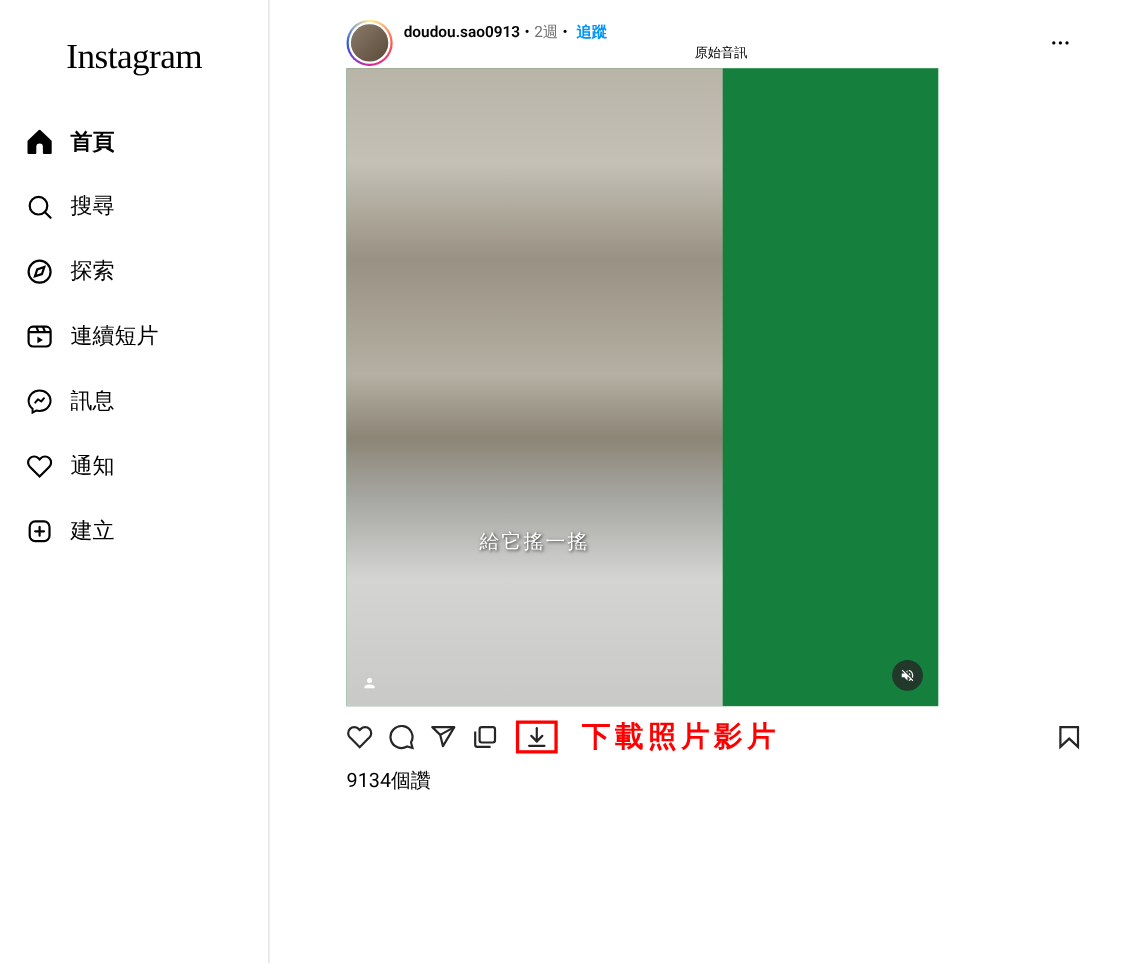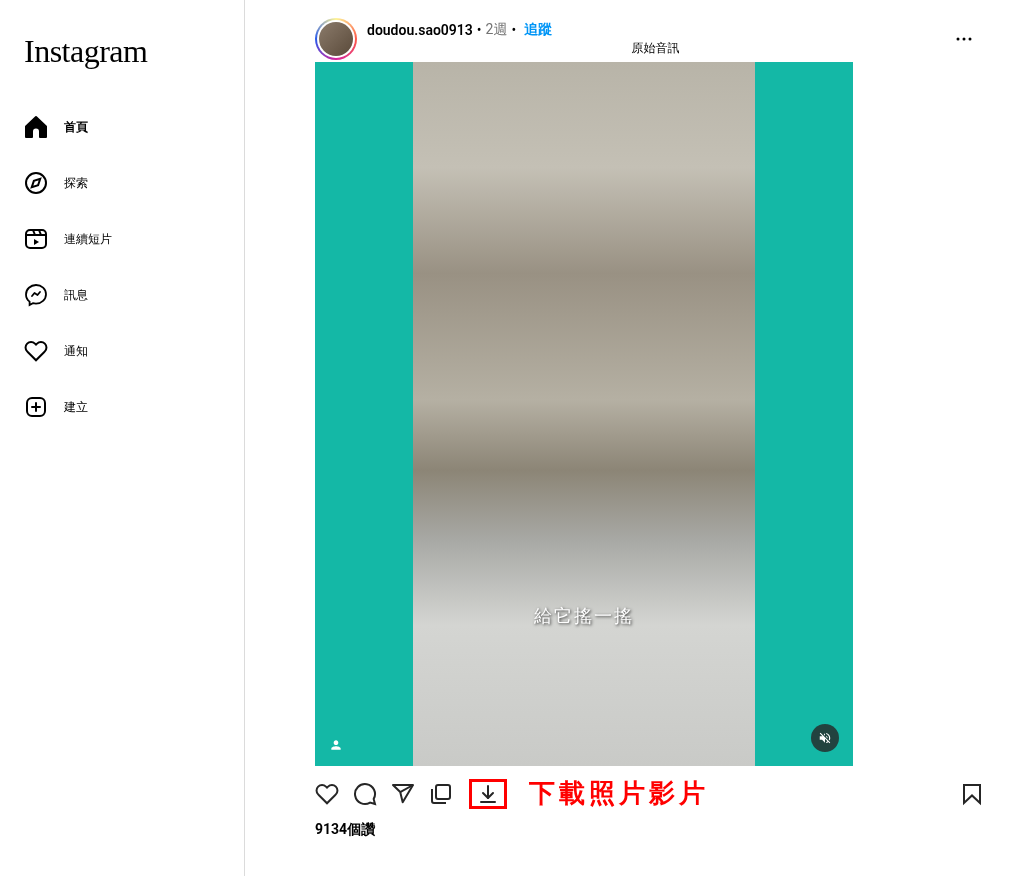--- a/index.html
+++ b/index.html
@@ -1,26 +1,26 @@
 <!DOCTYPE html>
 <html><head>
   <meta charset="utf-8">
   <style>
     * { margin: 0; padding: 0; box-sizing: border-box; }
     body { font-family: -apple-system, BlinkMacSystemFont, "Segoe UI", Roboto, Helvetica, Arial, sans-serif; width: 1024px; height: 876px; background: #fff; color: #000; overflow: hidden; }
     .container { display: flex; height: 100%; }
     
     
     .sidebar { width: 245px; padding: 8px 12px 20px 12px; display: flex; flex-direction: column; border-right: 1px solid #dbdbdb; }
-    .logo-wrap { padding: 25px 12px 16px; margin-bottom: 13px; }
+    .logo-wrap { padding: 25px 12px 16px; margin-bottom: 13px; text-align: center; }
     .logo { font-family: 'Brush Script MT', cursive; font-size: 32px; font-weight: normal; letter-spacing: -0.5px; }
     .nav-item { display: flex; align-items: center; padding: 12px; margin: 4px 0; border-radius: 8px; cursor: pointer; }
     .nav-item.active .nav-label { font-weight: 700; }
     .nav-icon { width: 24px; height: 24px; display: flex; align-items: center; justify-content: center; flex-shrink: 0; }
-    .nav-label { margin-left: 16px; font-size: 12px; }
+    .nav-label { margin-left: 16px; font-size: 20px; }
     .avatar-small { width: 24px; height: 24px; border-radius: 50%; background: linear-gradient(45deg,#f9ce94,#ee8e5b); border: 1px solid #ddd; }
     
     
     .main { flex: 1; padding: 18px 40px 0 70px; }
     .header-row { display: flex; justify-content: space-between; align-items: center; margin-bottom: 18px; }
     .header-title { font-size: 16px; font-weight: 600; }
     .close-btn { cursor: pointer; padding: 8px; }
     
     
     .post-header { display: flex; align-items: center; margin-bottom: 2px; }
@@ -30,35 +30,35 @@
     .post-meta { margin-left: 10px; flex: 1; }
     .username-row { display: flex; align-items: center; font-size: 14px; }
     .username { font-weight: 600; }
     .dot-sep { margin: 0 4px; color: #000; }
     .post-time { color: #737373; }
     .follow-link { color: #0095f6; font-weight: 600; margin-left: 4px; cursor: pointer; }
     .audio-label { font-size: 12px; color: #000; margin-top: 1px; text-align: center; }
     .more-btn { cursor: pointer; padding: 8px; }
     
     
-    .video-box { width: 538px; height: 704px; background: #14b8a6; position: relative; display: flex; justify-content: center; }
+    .video-box { width: 538px; height: 580px; background: #15803d; position: relative; display: flex; justify-content: flex-start; }
     .video-content { width: 342px; height: 100%; background: linear-gradient(180deg,#b8b4a8 0%,#c4c0b5 15%,#999183 30%,#b5b0a3 48%,#8c8576 58%,#a8a9a5 68%,#d4d5d2 80%,#c9cac7 100%); position: relative; overflow: hidden; }
     .video-caption { position: absolute; bottom: 138px; left: 50%; transform: translateX(-50%); color: #fff; font-size: 18px; font-weight: 500; text-shadow: 1px 1px 3px rgba(0,0,0,0.8); white-space: nowrap; letter-spacing: 2px; }
     .tag-icon { position: absolute; bottom: 14px; left: 14px; color: #fff; cursor: pointer; }
     .mute-icon { position: absolute; bottom: 14px; right: 14px; width: 28px; height: 28px; border-radius: 50%; background: rgba(38,38,38,0.8); display: flex; align-items: center; justify-content: center; color: #fff; cursor: pointer; }
     
     
     .actions-row { display: flex; align-items: center; margin-top: 10px; }
     .action-group { display: flex; align-items: center; gap: 14px; }
     .action-btn { cursor: pointer; display: flex; align-items: center; justify-content: center; }
     .download-box { border: 3px solid #ff0000; padding: 0 4px; margin-left: 2px; }
     .download-annotation { color: #ff0000; font-size: 26px; font-weight: 600; margin-left: 8px; letter-spacing: 4px; }
     .bookmark-wrap { margin-left: auto; }
     
-    .likes-row { margin-top: 10px; font-size: 14px; font-weight: 700; }
+    .likes-row { margin-top: 10px; font-size: 18px; font-weight: 400; }
     
     svg { display: block; }
   </style>
 </head>
 <body>
 
 <div class="container">
 
   <nav class="sidebar">
     <div class="logo-wrap">
@@ -67,20 +67,29 @@
 
     <div class="nav-item active">
       <span class="nav-icon">
         <svg width="24" height="24" viewBox="0 0 24 24" fill="currentColor">
             <path d="M22 23h-6.001a1 1 0 0 1-1-1v-5.455a2.997 2.997 0 1 0-5.993 0V22a1 1 0 0 1-1 1H2a1 1 0 0 1-1-1V11.543a1.002 1.002 0 0 1 .31-.724l10-9.543a1.001 1.001 0 0 1 1.38 0l10 9.543a1.002 1.002 0 0 1 .31.724V22a1 1 0 0 1-1 1Z"></path>
           </svg>
       </span>
       <span class="nav-label">首頁</span>
     </div>
 
+    <div class="nav-item">
+      <span class="nav-icon">
+        <svg width="24" height="24" viewBox="0 0 24 24" fill="none" stroke="currentColor" stroke-width="2">
+            <circle cx="11" cy="11" r="8"></circle>
+            <line x1="22" y1="22" x2="16.65" y2="16.65" stroke-linecap="round"></line>
+          </svg>
+      </span>
+      <span class="nav-label">搜尋</span>
+    </div>
 
     <div class="nav-item">
       <span class="nav-icon">
         <svg width="24" height="24" viewBox="0 0 24 24" fill="none" stroke="currentColor" stroke-width="2">
             <circle cx="12" cy="12" r="10"></circle>
             <polygon points="16.24 7.76 14.12 14.12 7.76 16.24 9.88 9.88 16.24 7.76" fill="none"></polygon>
           </svg>
       </span>
       <span class="nav-label">探索</span>
     </div>

